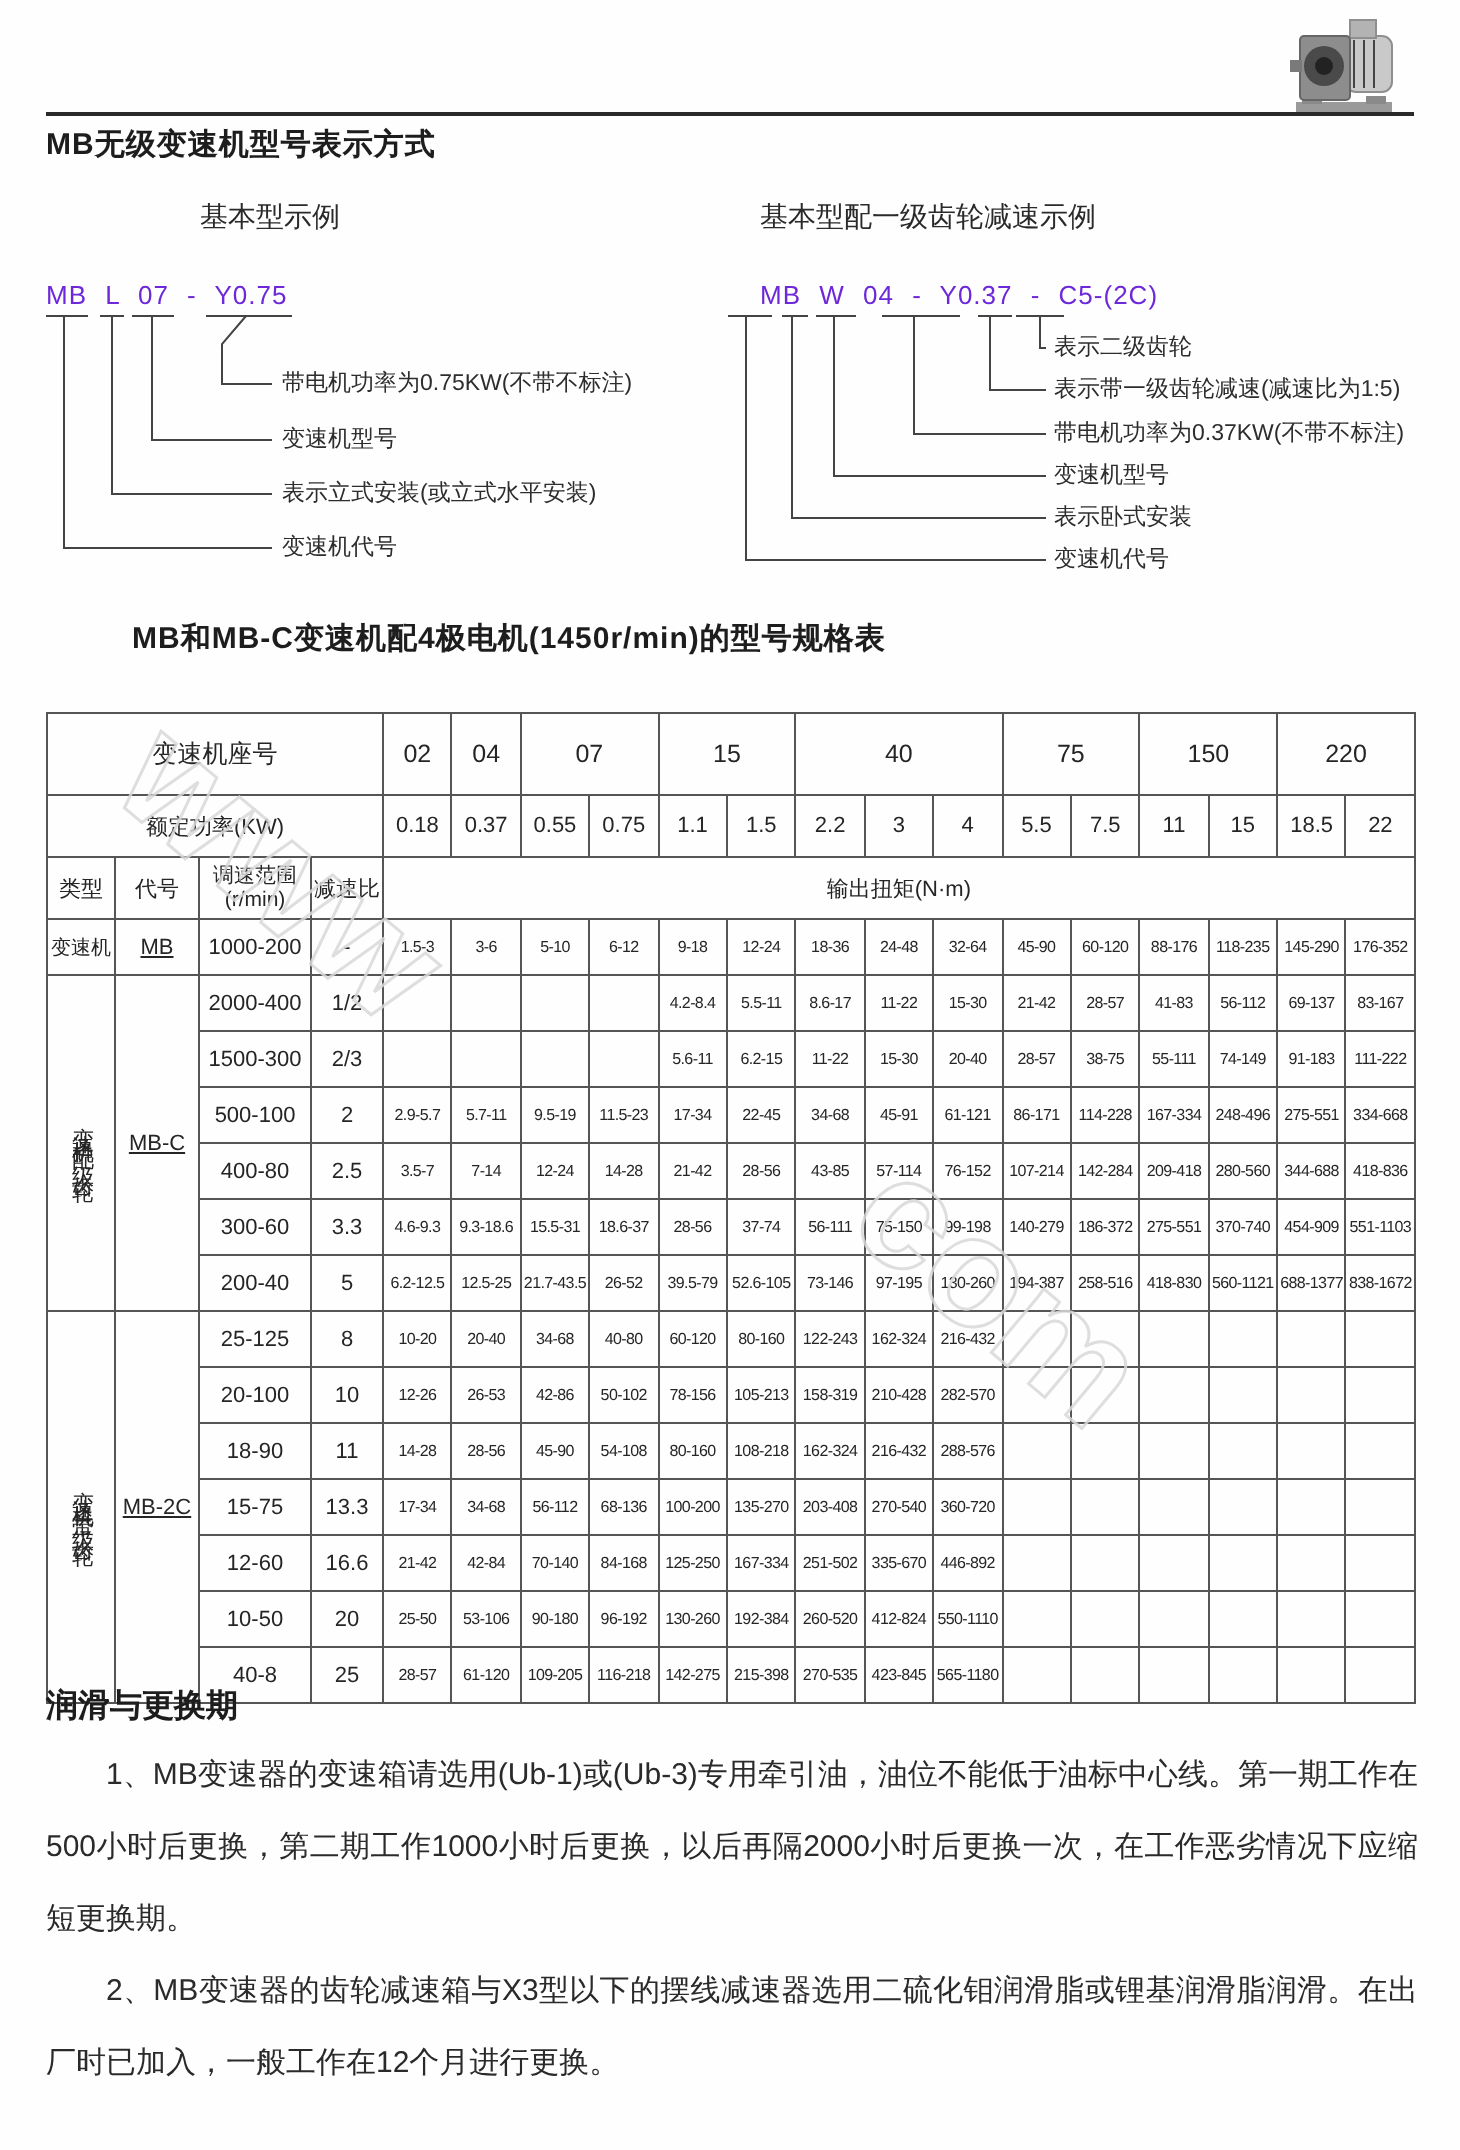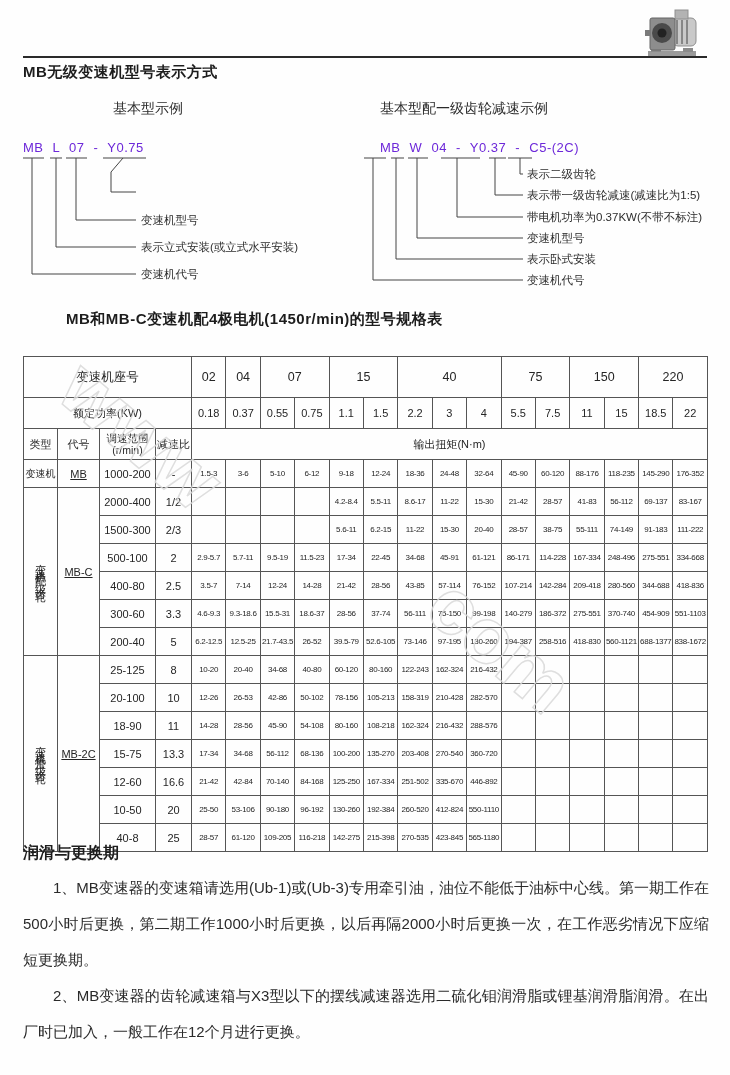--- a/index.html
+++ b/index.html
@@ -56,35 +56,36 @@
     <rect x="5" y="12" width="25" height="32" rx="2" fill="#8d8d8d" stroke="#666"></rect>
     <circle cx="17" cy="27" r="10" fill="#4a4a4a"></circle>
     <circle cx="17" cy="27" r="4.5" fill="#222"></circle>
     <rect x="0" y="24" width="6" height="6" fill="#7a7a7a"></rect>
   </svg>
 
   <div class="top-rule"></div>
 
   <h1 class="h-title" style="left:23px;top:63px;">MB无级变速机型号表示方式</h1>
 
-  <div class="sub-title" style="left:113px;top:100px;">基本型示例</div>
+  <div class="sub-title" style="left:100px;top:100px;">基本型示例</div>
   <div class="sub-title" style="left:380px;top:100px;">基本型配一级齿轮减速示例</div>
 
   <div class="diagram" style="left:23px;top:140px;width:335px;height:152px;">
     <div class="code">MB L 07 - Y0.75</div>
     <svg width="335" height="152">
       <line x1="0" y1="18" x2="21" y2="18"></line>
       <line x1="27" y1="18" x2="39" y2="18"></line>
       <line x1="43" y1="18" x2="64" y2="18"></line>
       <line x1="80" y1="18" x2="123" y2="18"></line>
       <polyline points="100,18 88,32 88,52 113,52"></polyline>
       <polyline points="53,18 53,80 113,80"></polyline>
       <polyline points="33,18 33,107 113,107"></polyline>
       <polyline points="9,18 9,134 113,134"></polyline>
     </svg>
+    <div class="callout" style="left:118px;top:43px;">带电机功率为0.75KW(不带不标注)</div>
     <div class="callout" style="left:118px;top:71px;">变速机型号</div>
     <div class="callout" style="left:118px;top:98px;">表示立式安装(或立式水平安装)</div>
     <div class="callout" style="left:118px;top:125px;">变速机代号</div>
   </div>
 
   <div class="diagram" style="left:360px;top:140px;width:370px;height:158px;">
     <div class="code" style="left:20px;">MB W 04 - Y0.37 - C5-(2C)</div>
     <svg width="370" height="158">
       <line x1="4" y1="18" x2="26" y2="18"></line>
       <line x1="31" y1="18" x2="44" y2="18"></line>

